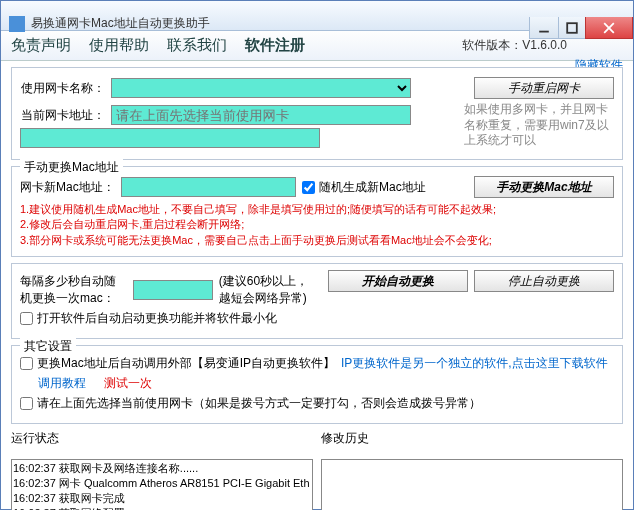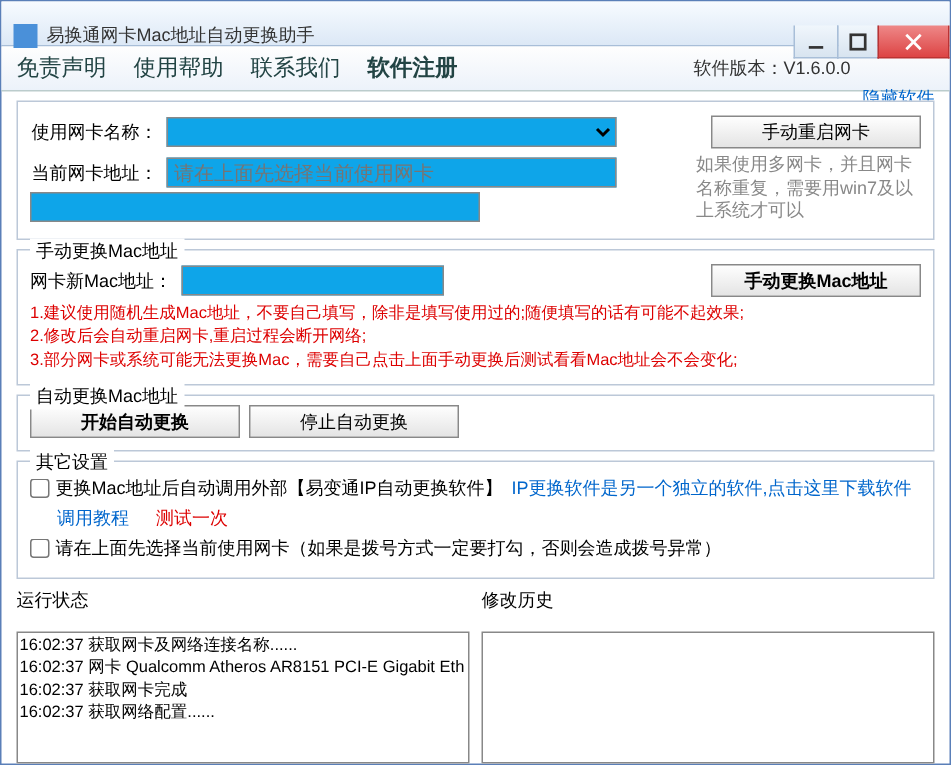--- a/index.html
+++ b/index.html
@@ -17,23 +17,23 @@
 .menu-item { margin-right: 18px; cursor: pointer; }
 .menu-item.bold { font-weight: bold; }
 .menubar .spacer { flex: 1; }
 .version { font-size: 12px; color: #333; margin-right: 8px; }
 .hide-link { font-size: 12px; color: #06c; cursor: pointer; margin-top: 40px; }
 .content { padding: 6px 10px 8px; }
 .box { border: 1px solid #bcc8d8; padding: 6px 8px 8px; margin-bottom: 6px; background: #fff; position: relative; }
 .box-legend { position: absolute; top: -8px; left: 8px; background: #fff; padding: 0 4px; font-size: 12px; }
 .row { display: flex; align-items: center; margin: 3px 0; gap: 6px; }
 .label { width: 85px; text-align: right; white-space: nowrap; }
-.input { height: 20px; border: 1px solid #888; padding: 0 4px; background: #0ea5e9; }
+.input { height: 20px; border: 1px solid #888; padding: 0 4px; background: #5eead4; }
 .btn { height: 22px; border: 1px solid #888; background: linear-gradient(#fefefe,#e4e4e4); padding: 0 10px; cursor: pointer; font-family: inherit; font-size: 12px; white-space: nowrap; }
-.btn.wide { width: 140px; }
+.btn.wide { width: 140px; font-style: italic; }
 .side-note { color: #888; font-size: 12px; line-height: 1.3; margin-left: auto; width: 150px; }
 .red { color: #d00; }
 .blue { color: #06c; cursor: pointer; }
 .warn-lines { font-size: 11px; line-height: 1.4; margin-top: 4px; }
 .checkbox { width: 13px; height: 13px; }
 .checkbox-lbl { display: flex; align-items: center; gap: 4px; }
 .bottom-panels { display: flex; gap: 8px; }
 .panel { flex: 1; }
 .panel-title { font-size: 12px; margin-bottom: 12px; }
 .listbox { border: 1px solid #888; height: 88px; background: #fff; font-size: 11px; overflow: auto; line-height: 1.35; padding: 1px; }
@@ -98,33 +98,49 @@
         </div>
         <div class="side-note">如果使用多网卡，并且网卡名称重复，需要用win7及以上系统才可以</div>
       </div>
     </div>
 
     <fieldset class="box">
       <div class="box-legend">手动更换Mac地址</div>
       <div class="row">
         <span style="width:95px">网卡新Mac地址：</span>
         <input class="input" style="width: 175px;">
+        <label class="checkbox-lbl">
+          <input type="checkbox" class="checkbox" checked="" style="">
+          <span>随机生成新Mac地址</span>
+        </label>
         <span style="flex:1"></span>
         <button class="btn wide" style="font-weight:bold">手动更换Mac地址</button>
       </div>
       <div class="warn-lines red">
         <div>1.建议使用随机生成Mac地址，不要自己填写，除非是填写使用过的;随便填写的话有可能不起效果;</div>
         <div>2.修改后会自动重启网卡,重启过程会断开网络;</div>
         <div>3.部分网卡或系统可能无法更换Mac，需要自己点击上面手动更换后测试看看Mac地址会不会变化;</div>
       </div>
     </fieldset>
 
     <fieldset class="box">
-      <div class="box-legend">自动更换Mac地址</div>
       <div style="display:flex; gap:10px">
+        <div style="flex:1">
+          <div class="row">
+            <span>每隔多少秒自动随机更换一次mac：</span>
+            <input class="input" style="width: 80px;">
+            <span>(建议60秒以上，越短会网络异常)</span>
+          </div>
+          <div class="row">
+            <label class="checkbox-lbl">
+              <input type="checkbox" class="checkbox" style="">
+              <span>打开软件后自动启动更换功能并将软件最小化</span>
+            </label>
+          </div>
+        </div>
         <div style="display:flex; flex-direction:row; gap:6px">
           <button class="btn wide" style="font-weight:bold">开始自动更换</button>
           <button class="btn wide">停止自动更换</button>
         </div>
       </div>
     </fieldset>
 
     <fieldset class="box">
       <div class="box-legend">其它设置</div>
       <div class="row">

